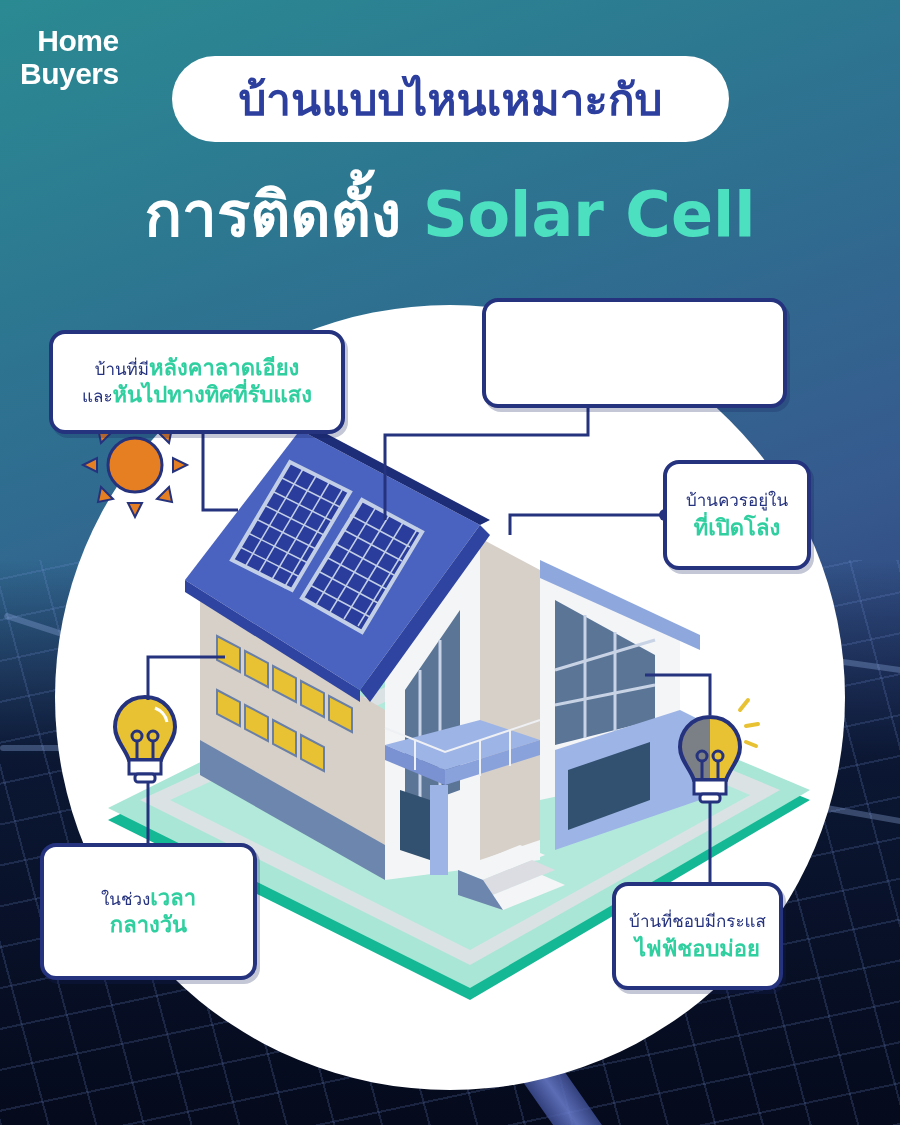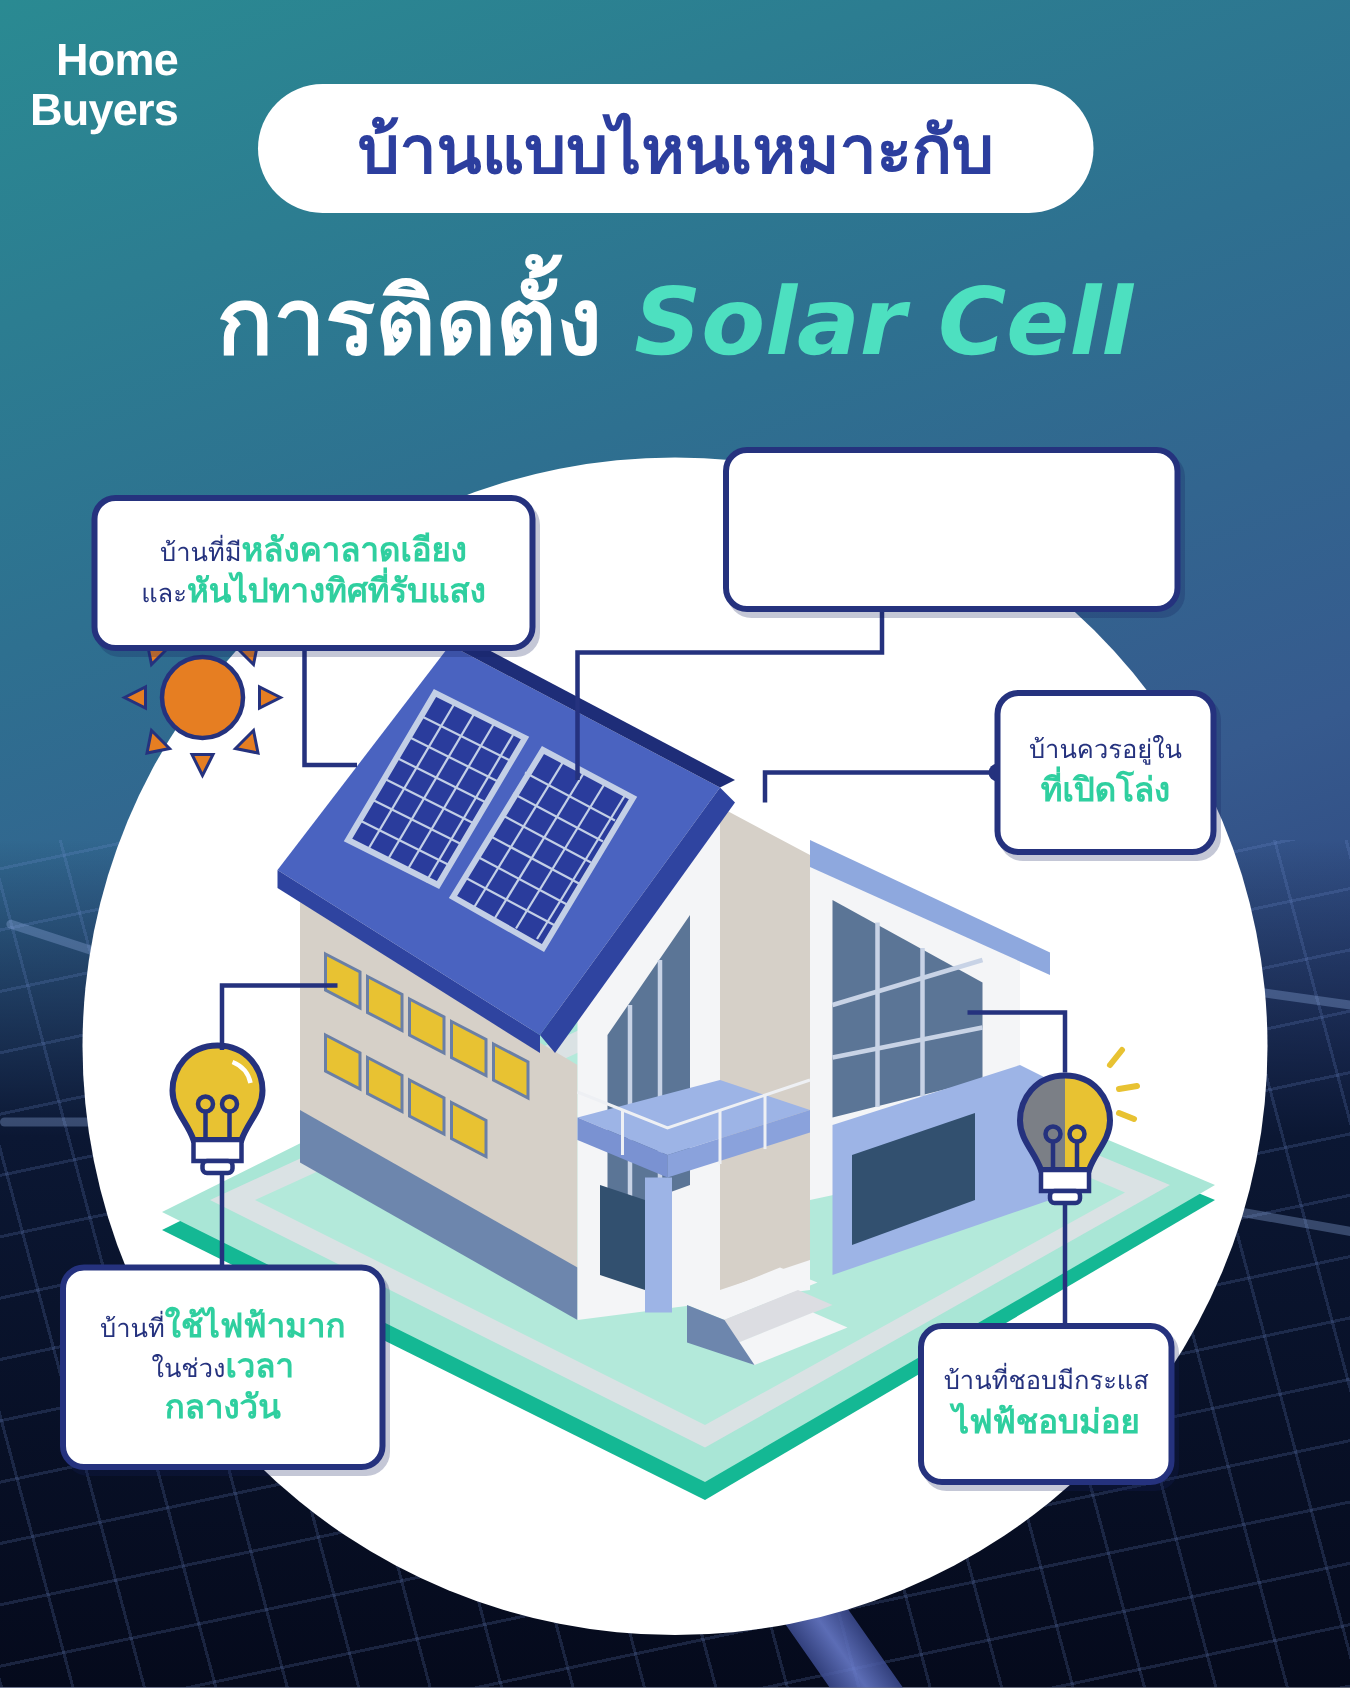--- a/index.html
+++ b/index.html
@@ -31,21 +31,21 @@
   .title-pill {
     position: absolute; left: 172px; top: 56px; width: 557px; height: 86px;
     background: #fff; border-radius: 43px;
     display: flex; align-items: center; justify-content: center;
     color: #2c3e9e; font-weight: bold; font-size: 44px;
   }
   .title-line2 {
     position: absolute; left: 0; top: 175px; width: 900px; text-align: center;
     font-weight: bold; font-size: 62px; line-height: 80px; color: #fff; white-space: nowrap;
   }
-  .title-line2 .accent { color: #4de0c0; font-style: italic; }
+  .title-line2 .accent { color: #4de0c0; }
 
   
   .circle {
     position: absolute; left: 55px; top: 305px; width: 790px; height: 785px;
     background: #fff; border-radius: 50%;
   }
 
   
   .callout {
     position: absolute; background: #fff; border: 4px solid #25327e; border-radius: 16px;
@@ -234,42 +234,39 @@
   </g>
   <g fill="#25327e">
     <circle cx="203" cy="420" r="6"></circle>
     <circle cx="588" cy="395" r="6"></circle>
     <circle cx="665" cy="515" r="6"></circle>
     <circle cx="148" cy="855" r="6"></circle>
     <circle cx="710" cy="897" r="6"></circle>
   </g>
 </svg>
 
-<div class="callout" style="left:49px;top:330px;width:296px;height:104px;margin-left:12px;">
+<div class="callout" style="left:49px;top:330px;width:296px;height:104px;">
   <div>
     <span>บ้านที่มี</span><span class="hl">หลังคาลาดเอียง</span>
   </div>
   <div>
     <span>และ</span><span class="hl">หันไปทางทิศที่รับแสง</span>
   </div>
 </div>
 
 <div class="callout" style="left:482px;top:298px;width:305px;height:110px;">
 </div>
 
 <div class="callout" style="left:663px;top:460px;width:148px;height:110px;">
   <div>บ้านควรอยู่ใน</div>
   <div class="hl big">ที่เปิดโล่ง</div>
 </div>
 
 <div class="callout" style="left:40px;top:843px;width:217px;height:137px;">
   <div>
-    <span>บ้านที่</span><span class="hl">ใช้ไฟฟ้ามาก</span>
-  </div>
-  <div>
     <span>ในช่วง</span><span class="hl">เวลา</span>
   </div>
   <div class="hl">กลางวัน</div>
 </div>
 
 <div class="callout" style="left:612px;top:882px;width:171px;height:108px;">
   <div>บ้านที่ชอบมีกระแส</div>
   <div class="hl big">ไฟฟ้ชอบม่อย</div>
 </div>
 

